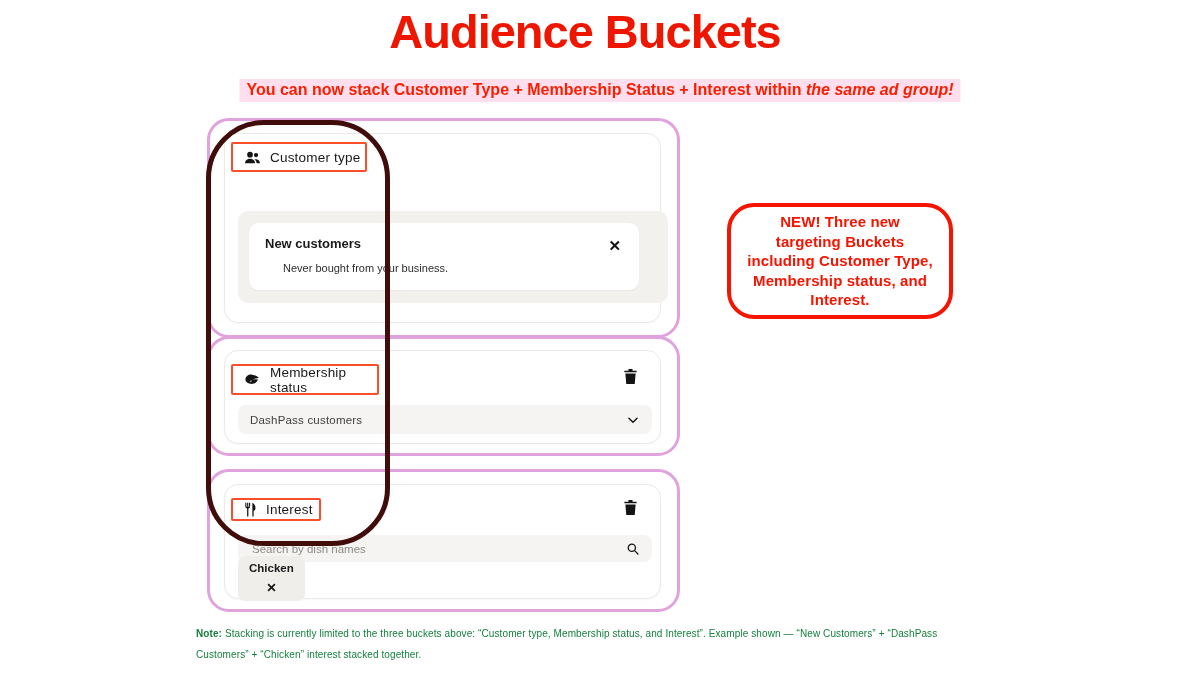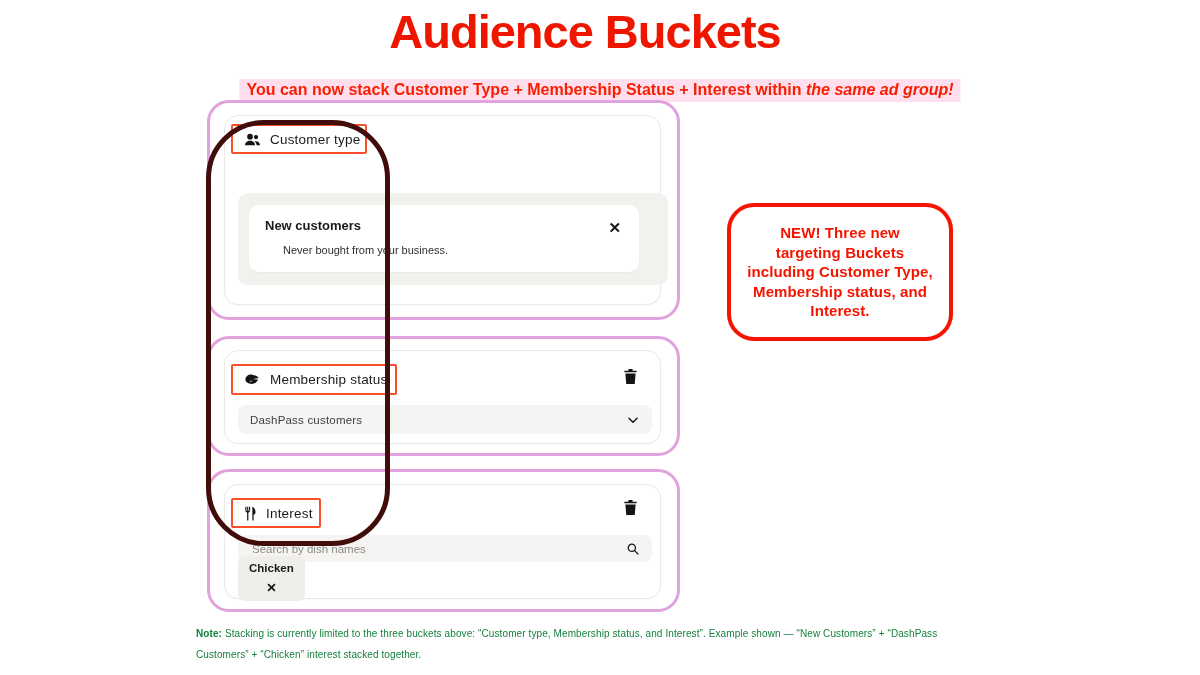--- a/index.html
+++ b/index.html
@@ -65,21 +65,21 @@
     left:206px;top:120px;width:184px;height:426px;border:5px solid #400D0B;
     border-radius:58px;box-sizing:border-box;pointer-events:none;background:transparent;
   }
 
   
   .callout{
     box-sizing:border-box;border-radius:27px;background:#fff;display:flex;align-items:center;
     justify-content:center;text-align:center;font-weight:700;font-size:15px;line-height:19.5px;
     padding:10px 16px;letter-spacing:.1px;
   }
-  .callout.red{left:727px;top:203px;width:226px;height:138px;border:4px solid #F51400;color:#F51400;}
+  .callout.red{left:727px;top:203px;width:226px;height:116px;border:4px solid #F51400;color:#F51400;}
   .callout.dark{left:727px;top:361px;width:226px;height:133px;border:4px solid #400D0B;color:#400D0B;}
   .callout .u{text-decoration:underline;text-decoration-thickness:2px;text-underline-offset:3px;}
 
   
   .note{
     left:196px;top:623px;width:762px;font-size:10px;line-height:21px;color:#15803d;
     letter-spacing:.1px;
   }
   .note b{font-weight:700;}
 
@@ -88,21 +88,21 @@
 </head>
 <body>
 
 <div class="stage">
 
   <div class="abs subtitle">
     <span>You can now stack Customer Type + Membership Status + Interest within </span><span class="it">the same ad group!</span>
   </div>
   <div class="abs title">Audience Buckets</div>
 
-  <div class="abs pink-card" style="left:207px;top:100px;width:473px;height:220px;">
+  <div class="abs pink-card" style="left:207px;top:118px;width:473px;height:220px;">
     <div class="white-card" style="left:14px;top:12px;right:16px;bottom:12px;">
       <div class="hdr-box" style="left:6px;top:8px;width:136px;height:30px;">
         <span>
           <svg width="17" height="15" viewBox="0 0 24 20" fill="#141414">
             <circle cx="8.5" cy="6" r="4"></circle>
             <path d="M1.5 18c0-4 3.2-6.2 7-6.2s7 2.2 7 6.2z"></path>
             <circle cx="17" cy="6.5" r="3"></circle>
             <path d="M16.5 12.6c3.3.2 6 2.2 6 5.4h-4.6c-.3-2.3-1.5-4.2-3.2-5.1z"></path>
           </svg>
         </span>
@@ -113,21 +113,21 @@
           <span class="t">New customers</span>
           <span class="d">Never bought from your business.</span>
           <span class="xmark" style="right:18px;top:15px;">✕</span>
         </div>
       </div>
     </div>
   </div>
 
   <div class="abs pink-card" style="left:207px;top:336px;width:473px;height:120px;">
     <div class="white-card" style="left:14px;top:11px;right:16px;bottom:9px;">
-      <div class="hdr-box" style="left:6px;top:13px;width:166px;height:31px;">
+      <div class="hdr-box" style="left:6px;top:13px;width:148px;height:31px;">
         <span>
           <svg width="17" height="13" viewBox="0 0 24 18" fill="#141414">
             <path d="M2 9.5C2 4.5 6.5 1.5 11.5 2.2c4.2.6 7.5 2.8 9.5 4.6l-9.3 1.7 8.2.4c-1.8 4.4-6 7-10.7 6.2C4.8 14.4 2 12.6 2 9.5zm5.8 1.9c1.2.5 2.7.4 3.7-.4-1.3-.3-2.6-.2-3.7.4z"></path>
           </svg>
         </span>
         <span class="lbl">Membership status</span>
       </div>
       <span class="icon-btn" style="right:22px;top:17px;">
         <svg width="15" height="17" viewBox="0 0 22 24" fill="#141414">
           <path d="M8 1h6v2.4h6v2.2H2V3.4h6z"></path>
@@ -140,21 +140,21 @@
           <svg width="14" height="14" viewBox="0 0 24 24" fill="none" stroke="#141414" stroke-width="2.4" stroke-linecap="round" stroke-linejoin="round">
               <path d="M5 9l7 7 7-7"></path>
             </svg>
         </span>
       </div>
     </div>
   </div>
 
   <div class="abs pink-card" style="left:207px;top:469px;width:473px;height:143px;">
     <div class="white-card" style="left:14px;top:12px;right:16px;bottom:10px;">
-      <div class="hdr-box" style="left:6px;top:13px;width:90px;height:30px;">
+      <div class="hdr-box" style="left:6px;top:13px;width:90px;height:23px;">
         <span>
           <svg width="13" height="15" viewBox="0 0 20 24" fill="#141414">
             <path d="M2.5 1v6M5.5 1v6M8.5 1v6" stroke="#141414" stroke-width="1.8" fill="none"></path>
             <path d="M1.8 7c0 2 1.4 3.2 2.8 3.2V23H4.4l0 0h2.2V10.2C8 10.2 9.2 9 9.2 7z"></path>
             <path d="M13 1c3.5 1.2 5 5.5 5 9 0 2.3-1.2 3.6-3 3.8V23h-2z"></path>
           </svg>
         </span>
         <span class="lbl">Interest</span>
       </div>
       <span class="icon-btn" style="right:22px;top:14px;">

